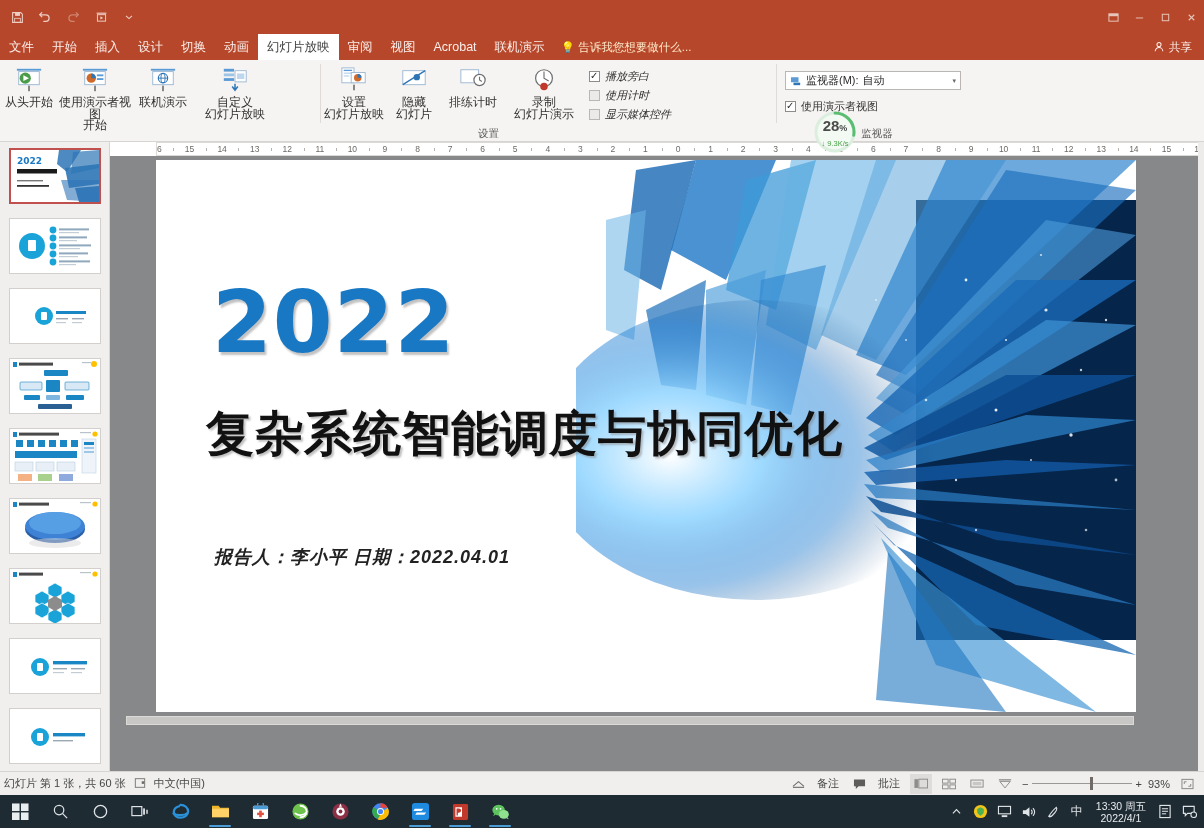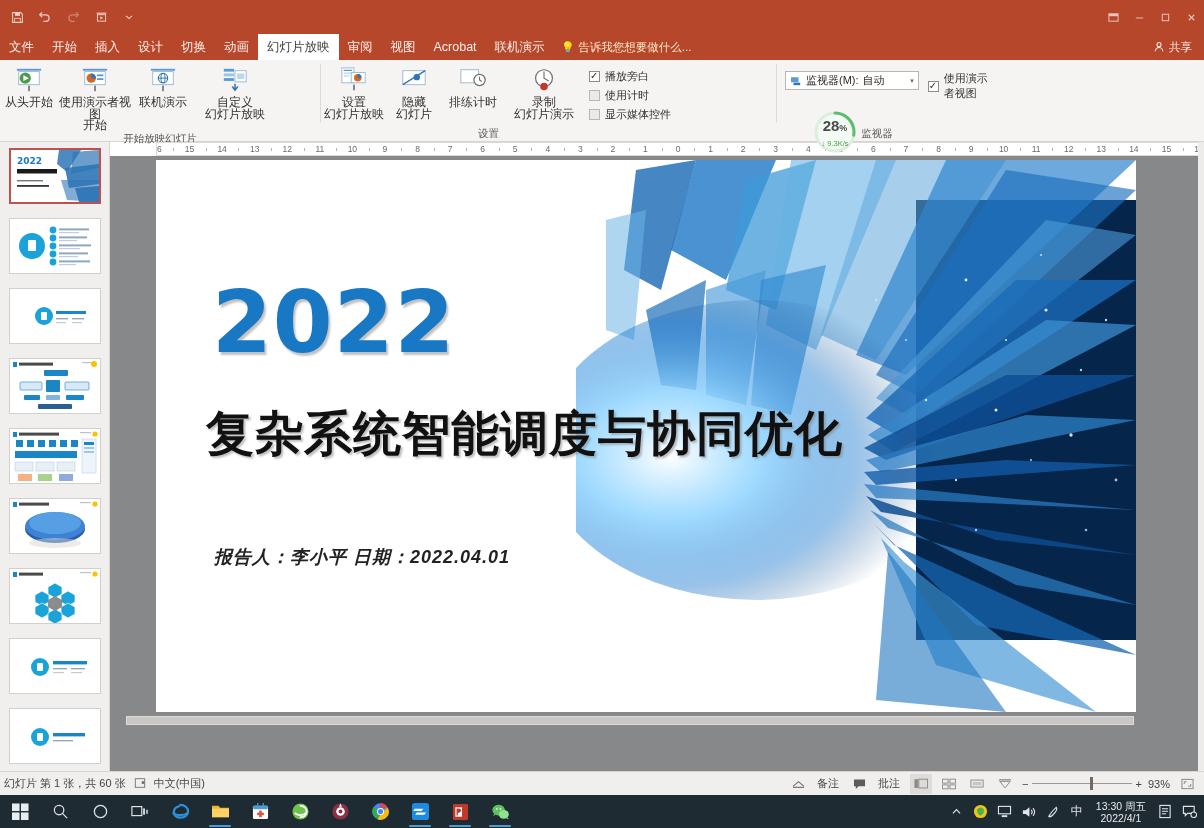--- a/index.html
+++ b/index.html
@@ -72,33 +72,33 @@
   .bigbtn {
     width:58px; display:flex; flex-direction:column; align-items:center;
     padding:2px 1px 0 1px; cursor:default;
   }
   .bigbtn .ico { height:30px; display:flex; align-items:center; justify-content:center; }
   .bigbtn .lbl {
     font-size:12px; color:#33312f; text-align:center; line-height:11.5px;
     margin-top:2px; white-space:pre-line;
   }
 
-  .chkcol { display:flex; flex-direction:column; gap:4px; padding:6px 8px 0 6px; }
+  .chkcol { display:flex; flex-direction:column; gap:4px; padding:6px 8px 0 6px;font-style:italic; }
   .chkrow { display:flex; align-items:center; gap:5px; font-size:11px; color:#33312f; }
   .chk {
     width:11px; height:11px; border:1px solid #8e8b88; background:#fff;
     position:relative; flex:none;
   }
   .chk.on::after {
     content:"✓"; position:absolute; left:0px; top:-3px;
     font-size:10px; color:#2b2b2b; line-height:13px;
   }
   .chk.blank { border-color:#b9b6b3; background:#eceae8; }
 
-  .monitorbox { padding:8px 6px 0 8px; display:flex; gap:9px; }
+  .monitorbox { padding:8px 6px 0 8px; display:flex; flex-direction:column; gap:9px; }
   .combo {
     width:176px; height:19px; border:1px solid #b9b6b3; background:#fff;
     display:flex; align-items:center; gap:4px; padding:0 4px; font-size:11px; color:#2b2b2b;
   }
   .combo .caret { margin-left:auto; font-size:7px; color:#6b6866; }
 
   
   .hruler {
     position:absolute; left:156px; top:142px; width:1044px; height:14px;
     background:#fff; border:1px solid #dcdad7;
@@ -378,21 +378,20 @@
                 <rect x="4" y="13" width="11" height="3" fill="#5b9bd5"></rect>
                 <rect x="16" y="5" width="12" height="12" fill="#fff" stroke="#9cb8d3" stroke-width="1"></rect>
                 <rect x="18" y="8" width="8" height="6" fill="#bdd7ee"></rect>
                 <path d="M16 19 V25 M13 22 L16 26 L19 22" stroke="#2e75b6" stroke-width="1.6" fill="none"></path>
               </svg>
           </span>
           <span class="lbl">自定义
 幻灯片放映</span>
         </div>
       </div>
-      <div class="rgroup-label">开始放映幻灯片</div>
     </div>
 
     <div class="rgroup-sep"></div>
 
     <div class="rgroup" style="width:455px">
       <div class="rgroup-items">
         <div class="bigbtn" style="width:66px">
           <span class="ico">
             <svg width="30" height="28" viewBox="0 0 32 30">
                 <rect x="3" y="2" width="13" height="16" fill="#fff" stroke="#9cb8d3" stroke-width="1"></rect>

